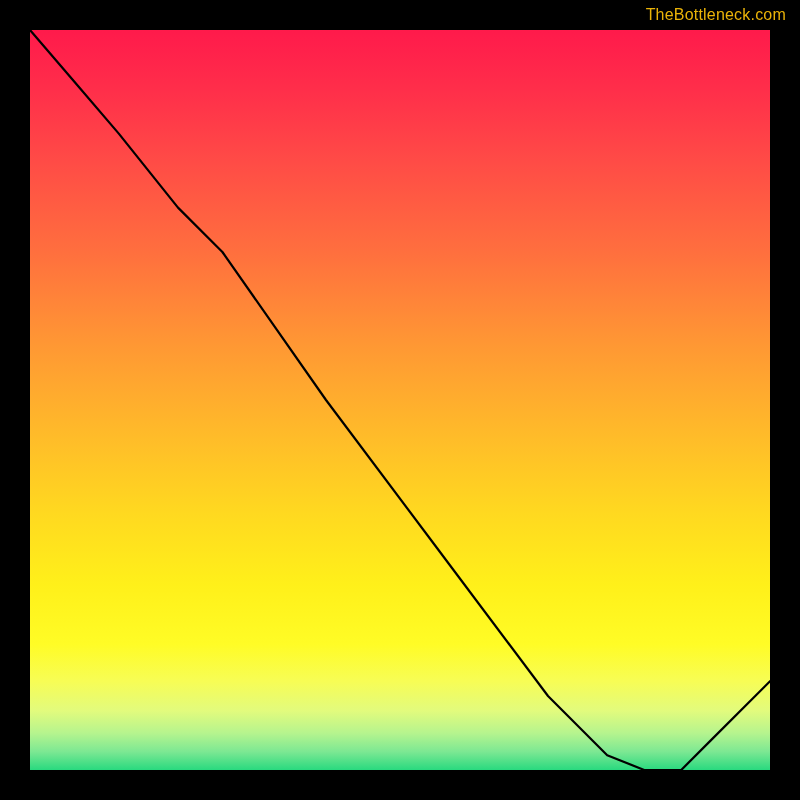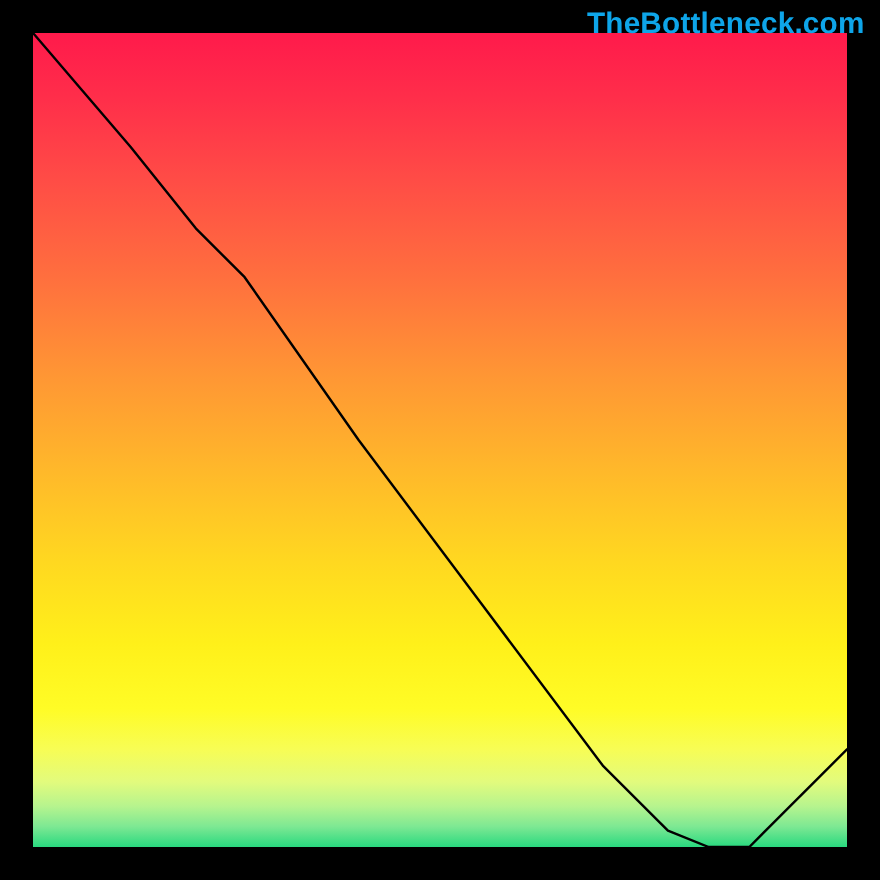--- a/index.html
+++ b/index.html
@@ -14,23 +14,23 @@
   .stage {
     position: relative;
     width: 800px;
     height: 800px;
     background: #000;
   }
   .watermark {
     position: absolute;
     top: 6px;
     right: 14px;
-    color: #0ea5e9;
-    font-size: 27px;
-    font-weight: 700;
+    color: #eab308;
+    font-size: 16px;
+    font-weight: 400;
     letter-spacing: 0.2px;
     z-index: 3;
     user-select: none;
   }
   .plot {
     position: absolute;
     left: 30px;
     top: 30px;
     width: 740px;
     height: 740px;

